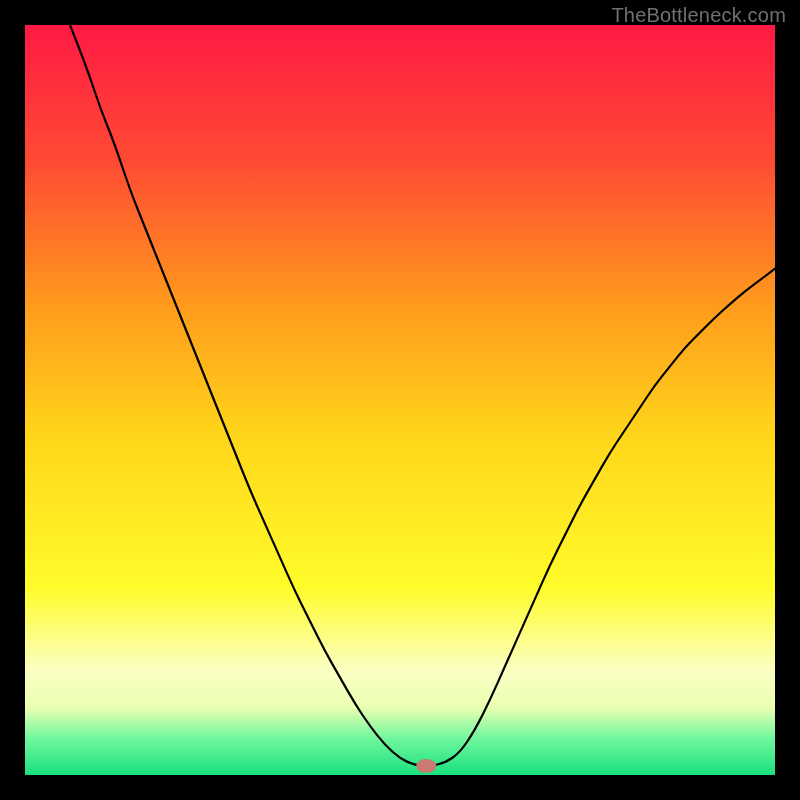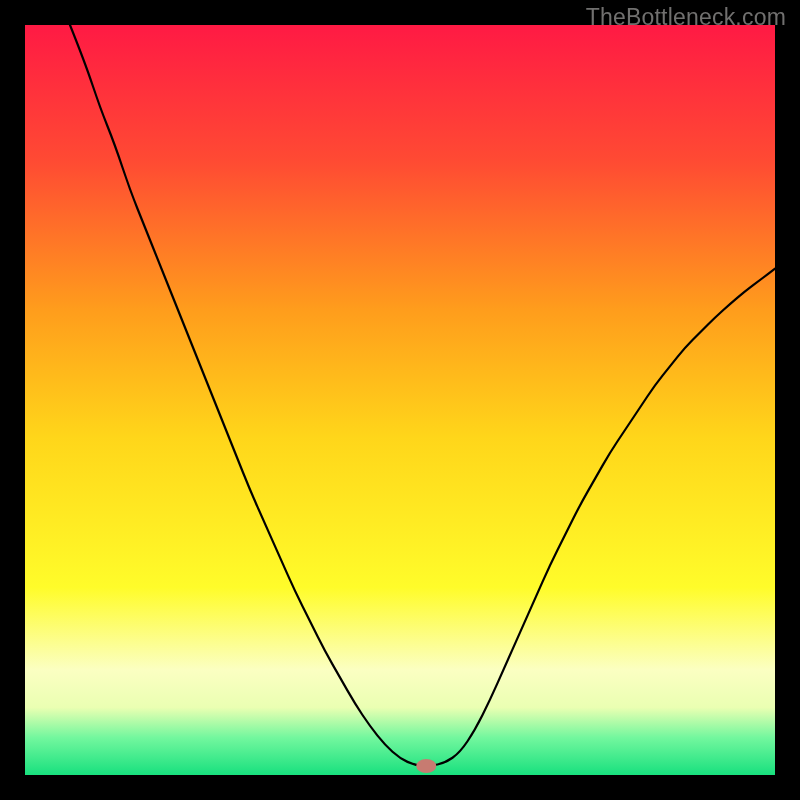--- a/index.html
+++ b/index.html
@@ -14,21 +14,21 @@
     position: relative;
     width: 800px;
     height: 800px;
     background: #000;
   }
   .watermark {
     position: absolute;
     top: 4px;
     right: 14px;
     font-family: Arial, Helvetica, sans-serif;
-    font-size: 23px;
+    font-size: 20px;
     font-weight: 400;
     color: #71706f;
     letter-spacing: 0.2px;
     z-index: 10;
   }
   svg.plot {
     position: absolute;
     left: 25px;
     top: 25px;
     width: 750px;

